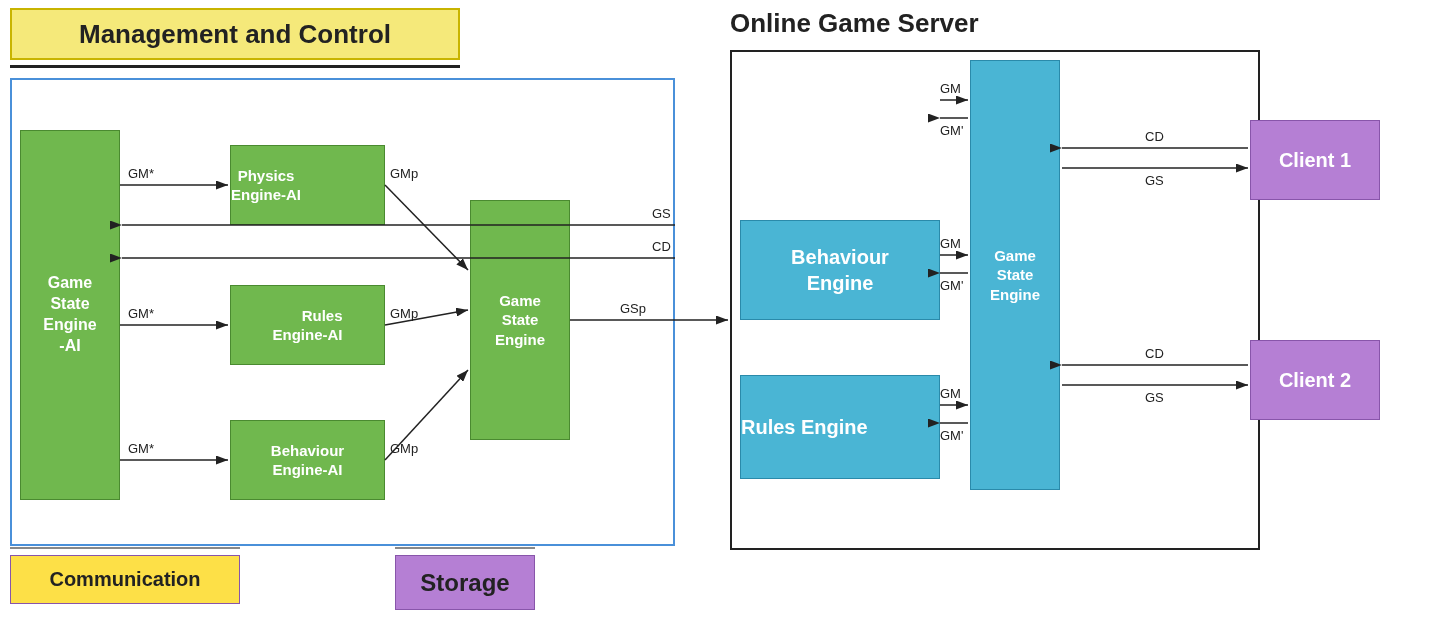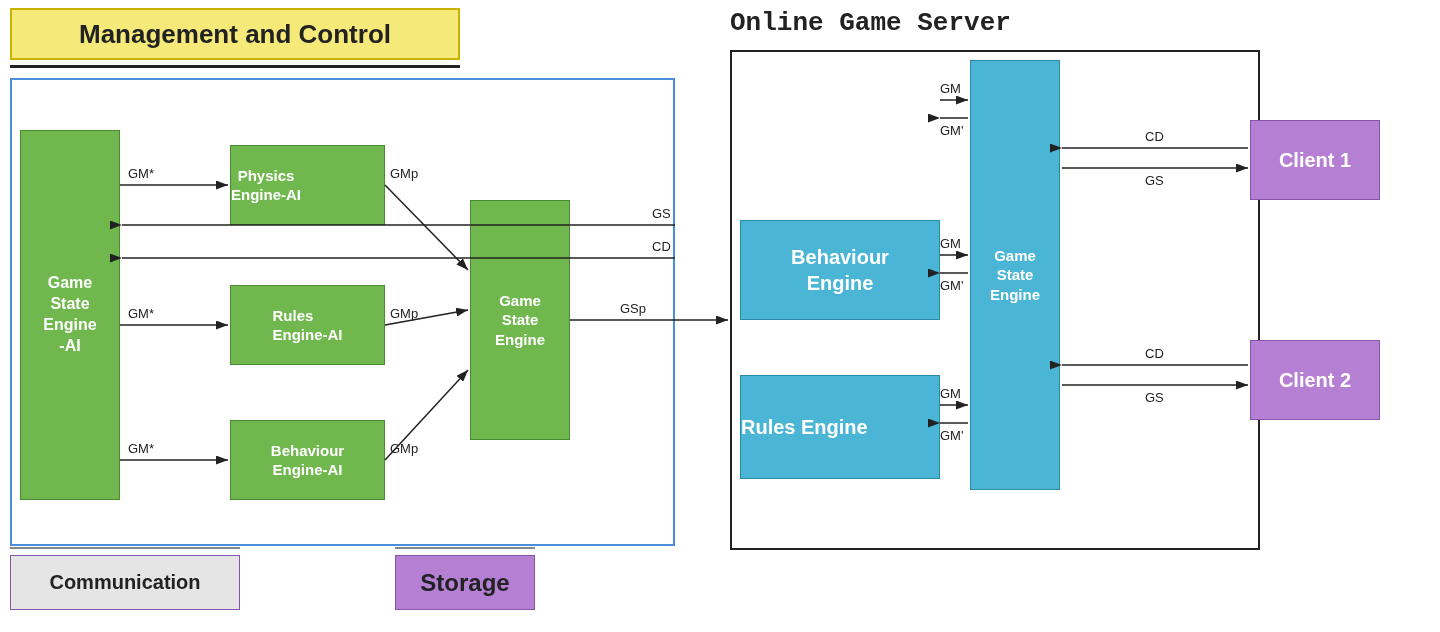--- a/index.html
+++ b/index.html
@@ -66,21 +66,21 @@
     .physics-ai span { font-size: 15px; color: #fff; font-weight: bold; text-align: center; line-height: 1.3; }
     
     .rules-ai {
       position: absolute;
       top: 285px; left: 230px;
       width: 155px; height: 80px;
       background: #70b84e;
       border: 1px solid #4a8a30;
       display: flex; align-items: center; justify-content: center;
     }
-    .rules-ai span { font-size: 15px; color: #fff; font-weight: bold; text-align: left; line-height: 1.3; }
+    .rules-ai span { font-size: 15px; color: #fff; font-weight: bold; text-align: right; line-height: 1.3; }
     
     .behaviour-ai {
       position: absolute;
       top: 420px; left: 230px;
       width: 155px; height: 80px;
       background: #70b84e;
       border: 1px solid #4a8a30;
       display: flex; align-items: center; justify-content: center;
     }
     .behaviour-ai span { font-size: 15px; color: #fff; font-weight: bold; text-align: center; line-height: 1.3; }
@@ -158,22 +158,22 @@
       width: 130px; height: 80px;
       background: #b57fd4;
       border: 1px solid #8855aa;
       display: flex; align-items: center; justify-content: center;
     }
     .client2 span { font-size: 20px; color: #fff; font-weight: bold; }
     
     .comm-box {
       position: absolute;
       top: 555px; left: 10px;
-      width: 230px; height: 55px;
-      background: #e5e5e5;
+      width: 230px; height: 49px;
+      background: #fde047;
       border: 1px solid #8855aa;
       display: flex; align-items: center; justify-content: center;
     }
     .comm-box span { font-size: 20px; color: #222; font-weight: bold; }
     
     .storage-box {
       position: absolute;
       top: 555px; left: 395px;
       width: 140px; height: 55px;
       background: #b57fd4;
@@ -214,21 +214,21 @@
   </div>
 
   <div class="behaviour-ai">
     <span>Behaviour<br>Engine-AI</span>
   </div>
 
   <div class="gse-right">
     <span>Game<br>State<br>Engine</span>
   </div>
 
-  <div style="position:absolute;top:8px;left:730px;font-family:Liberation Mono, monospace;">
+  <div style="position:absolute;top:8px;left:730px;">
     <span style="font-size:26px;font-weight:bold;color:#222;">Online Game Server</span>
   </div>
 
   <div class="ogs-box"></div>
 
 
   <div class="behaviour-ogs">
     <span>Behaviour<br>Engine</span>
   </div>
 

